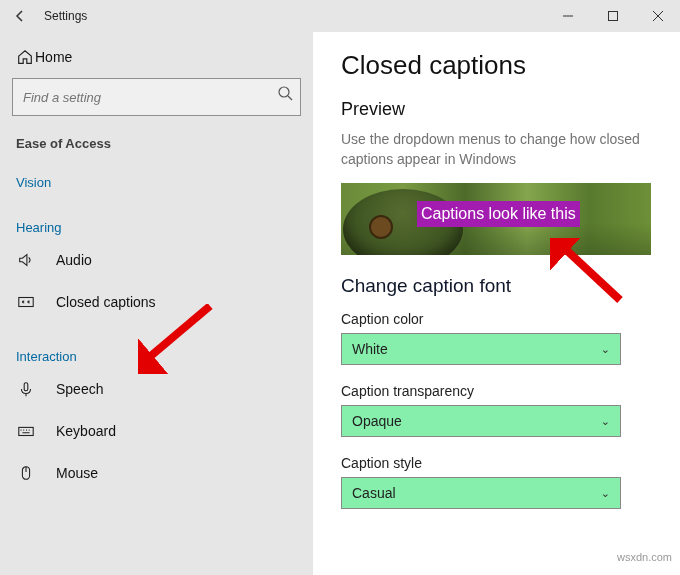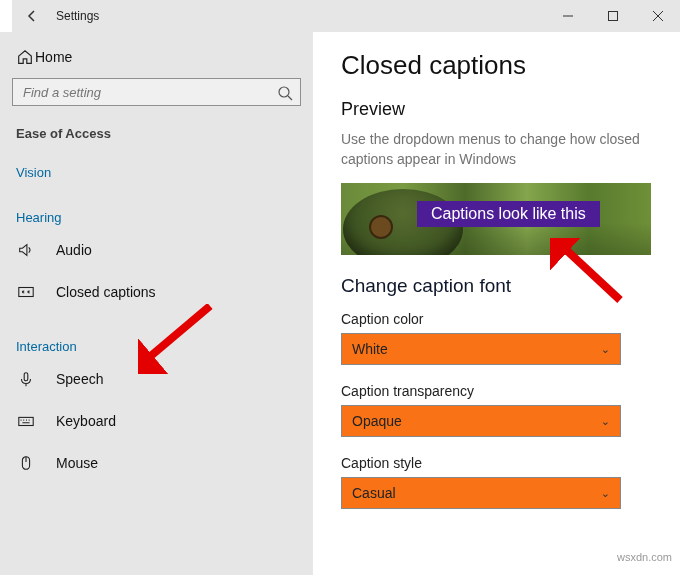--- a/index.html
+++ b/index.html
@@ -1,50 +1,50 @@
 <!DOCTYPE html>
 <html><head>
 <meta charset="utf-8">
 <style>
   * { box-sizing: border-box; margin: 0; padding: 0; font-family: "Segoe UI", Arial, sans-serif; }
   body { width: 680px; height: 575px; background: #fff; overflow: hidden; position: relative; }
-  .titlebar { height: 32px; display: flex; align-items: center; background: #e6e6e6; border-bottom: 0; margin-left: 12px; }
+  .titlebar { height: 32px; display: flex; align-items: center; background: #e6e6e6; border-bottom: 0; }
   .titlebar .back { width: 40px; height: 32px; display:flex; align-items:center; justify-content:center; color:#333; }
   .titlebar .title { font-size: 12px; color:#222; margin-left: 4px; }
   .titlebar .spacer { flex:1; }
   .winbtn { width: 45px; height:32px; display:flex; align-items:center; justify-content:center; color:#333; font-size:11px; }
   .app { display:flex; height: calc(575px - 32px); }
   .sidebar { width: 313px; background: #e6e6e6; padding: 0; position:relative; }
   .home-row { display:flex; align-items:center; padding: 16px 16px 12px 16px; gap: 1px; }
   .home-row .icon { width:18px; display:flex; justify-content:center; color:#333; }
   .home-row .label { font-size: 14px; color:#111; }
   .searchwrap { margin: 0 12px 14px 12px; position:relative; }
-  .searchwrap input { width:100%; height:28px; border:1px solid #8f8f8f; background:#f0f0f0; padding:0 32px 0 10px; font-size:13px; font-style: italic; color:#555; outline:none; }
+  .searchwrap input { width:100%; height:38px; border:1px solid #8f8f8f; background:#f0f0f0; padding:0 32px 0 10px; font-size:13px; font-style: italic; color:#555; outline:none; }
   .searchwrap .sicon { position:absolute; right:8px; top:7px; color:#555; }
   .subhead { font-weight:600; font-size:13px; color:#404040; padding: 6px 16px 16px 16px; }
   .cat { font-size:13px; color:#0369a1; padding: 8px 16px 4px 16px; }
   .navitem { display:flex; align-items:center; gap:20px; padding: 12px 16px; font-size:14px; color:#111; }
   .navitem .nicon { width:20px; display:flex; justify-content:center; color:#333; }
   .navgap { height: 18px; }
   .main { flex:1; padding: 18px 28px 0 28px; background:#fff; overflow:hidden; }
   .h1 { font-size: 26px; font-weight:400; color:#111; margin-bottom: 18px; }
   .h2 { font-size: 18px; font-weight:400; color:#111; margin-bottom: 10px; }
   .body { font-size: 14px; color:#737373; line-height:1.4; margin-bottom: 14px; max-width: 300px; }
   .preview { width: 310px; height: 72px; position:relative; margin-bottom: 20px; overflow:hidden; }
   .preview .bg { position:absolute; inset:0; background:
      linear-gradient(180deg, rgba(0,0,0,0.0) 0%, rgba(0,0,0,0.0) 55%, rgba(40,60,20,0.35) 100%),
      linear-gradient(90deg, #6a8a3a 0%, #7a9b42 20%, #4e6b2a 40%, #84a54c 60%, #587a2e 80%, #6f9038 100%);
   }
   .preview .hill { position:absolute; width:120px; height:80px; border-radius:50%; background: radial-gradient(ellipse at 50% 30%, #556b2f 0%, #3f5522 60%, #2f3f18 100%); top:6px; left:2px; box-shadow: inset 0 -10px 15px rgba(0,0,0,0.4); }
   .preview .door { position:absolute; width:24px; height:24px; border-radius:50%; background:#6b4a1f; left:28px; top:32px; border:2px solid #3a280e; }
-  .preview .capbox { position:absolute; left:76px; top:18px; background:#4c1d95; color:#fff; font-size:16px; padding:4px 14px; font-family: "Comic Sans MS", cursive, sans-serif; }
+  .preview .capbox { position:absolute; left:76px; top:18px; background:#a21caf; color:#fff; font-size:16px; padding:4px 4px; font-family: "Comic Sans MS", cursive, sans-serif; }
   .h3 { font-size: 19px; font-weight:400; color:#0f172a; margin: 6px 0 14px 0; }
   .field { margin-bottom: 18px; }
   .flabel { font-size: 14px; color:#222; margin-bottom: 6px; }
-  .select { width: 280px; height: 32px; border:1px solid #888; display:flex; align-items:center; justify-content:space-between; padding: 0 10px; font-size:14px; color:#222; background:#f97316; }
+  .select { width: 280px; height: 32px; border:1px solid #888; display:flex; align-items:center; justify-content:space-between; padding: 0 10px; font-size:14px; color:#222; background:#86efac; }
   .chev { font-size: 11px; color:#333; }
   
   .arrow { position:absolute; pointer-events:none; }
   .arrow svg { display:block; }
   .watermark { position:absolute; right:8px; bottom:12px; font-size:11px; color:#999; }
 </style>
 </head>
 <body>
 
 <div class="titlebar">

